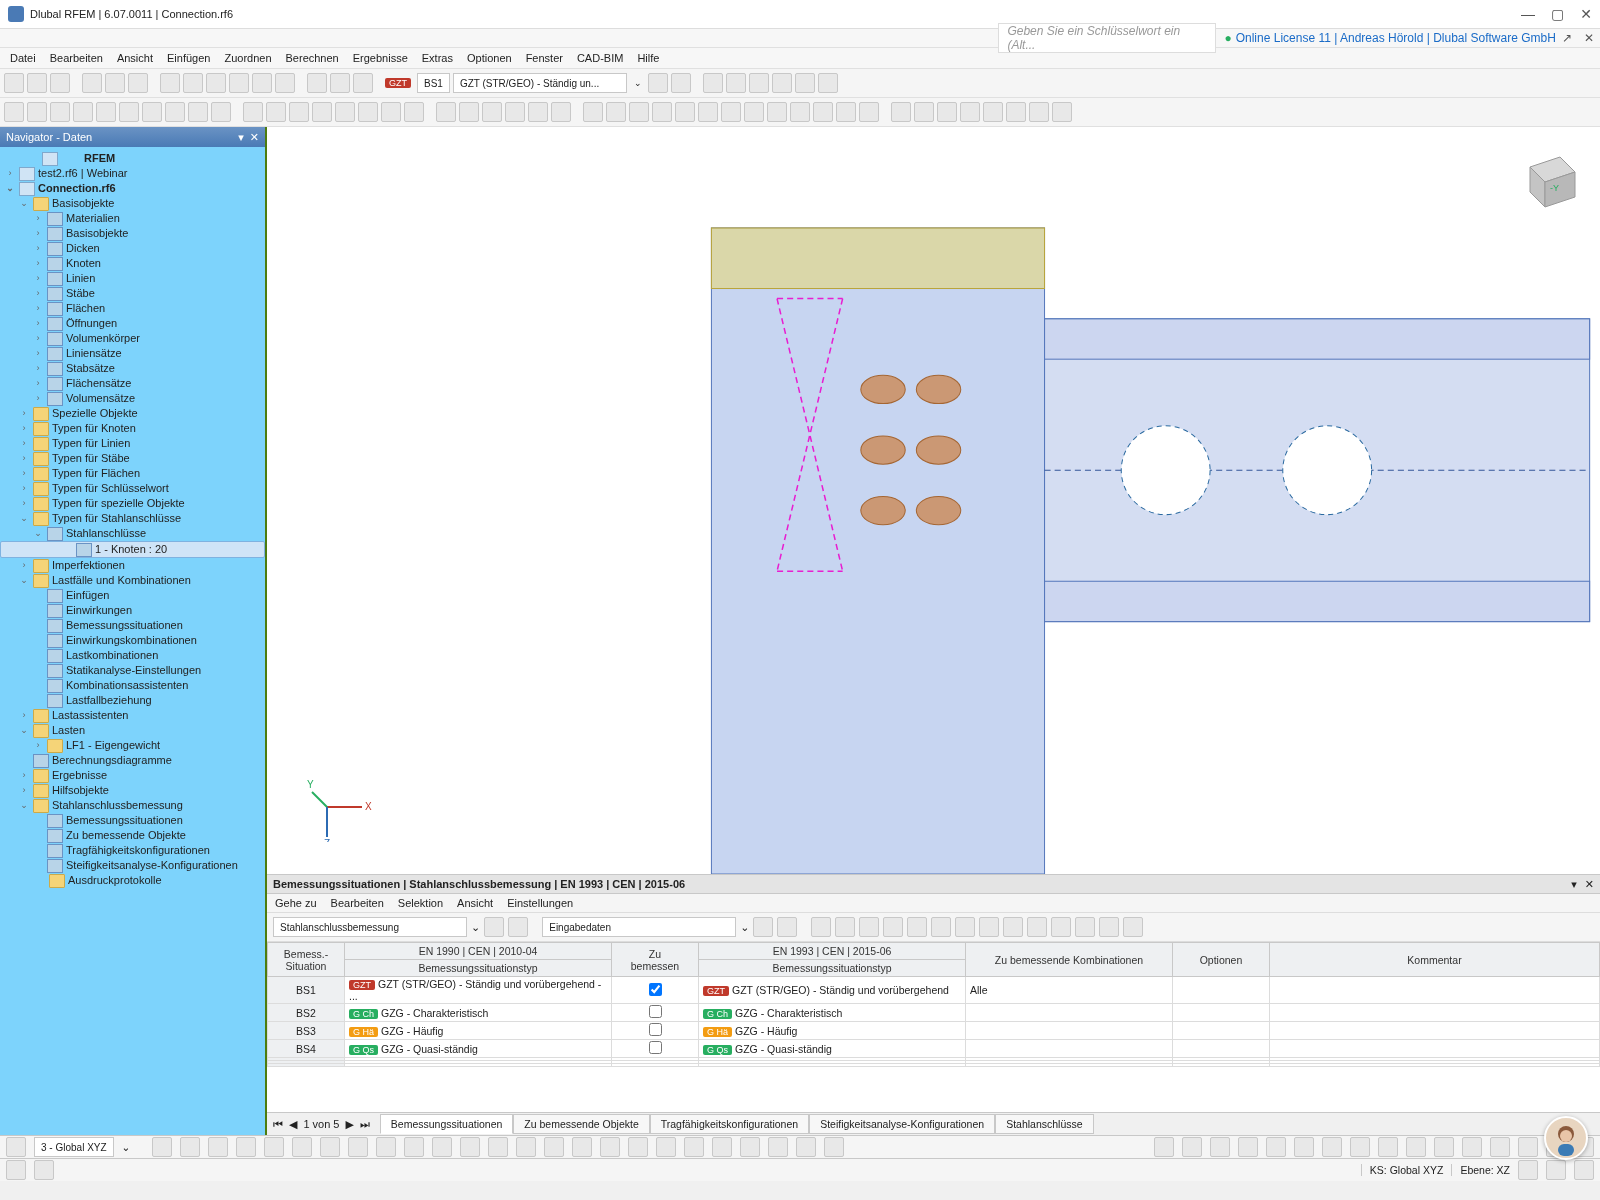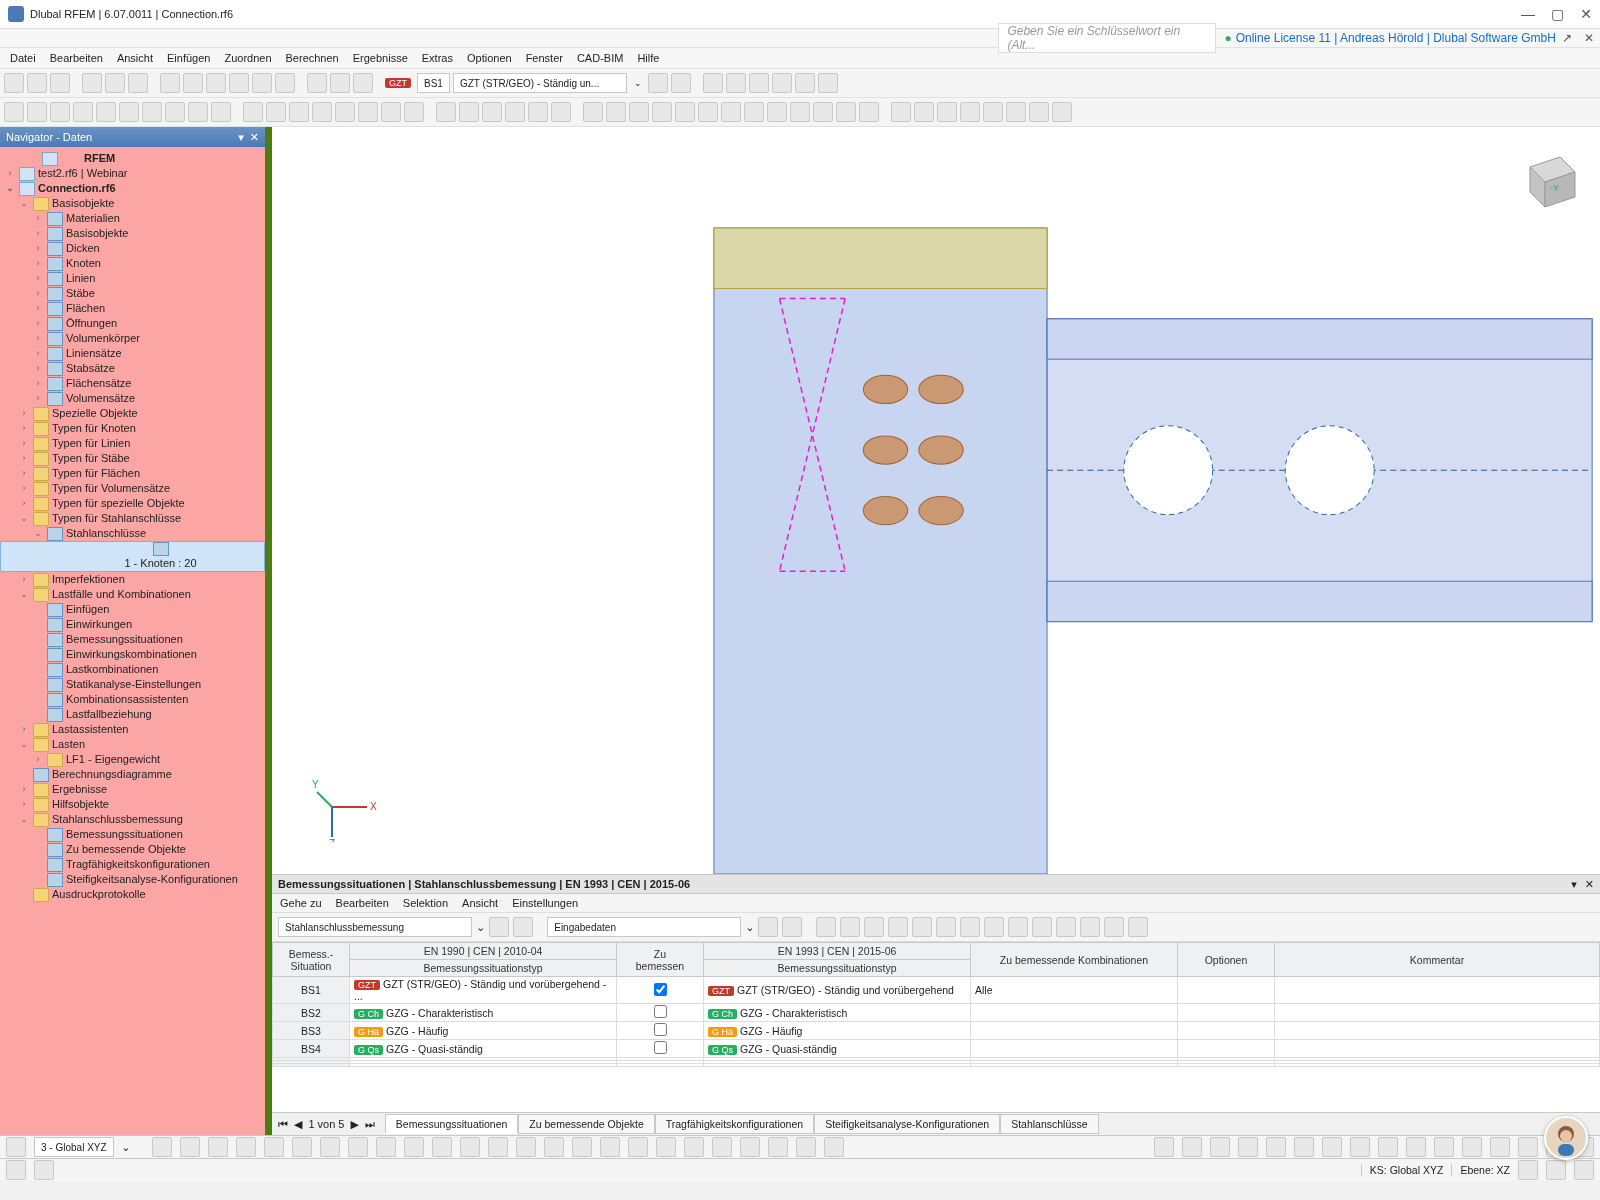--- a/index.html
+++ b/index.html
@@ -14,21 +14,21 @@
 .menubar span{cursor:default}
 .toolbar{height:24px;display:flex;align-items:center;gap:3px;padding:2px 4px;background:#f5f5f5;border-bottom:1px solid #e0e0e0}
 .tb{width:18px;height:18px;background:#e8e8e8;border:1px solid #c8c8c8;border-radius:2px}
 .tb.s{width:6px;background:transparent;border:none}
 .tbwide{padding:0 6px;height:18px;border:1px solid #c8c8c8;background:#fff;display:flex;align-items:center;font-size:10px}
 .tag{padding:0 4px;color:#fff;font-size:9px;border-radius:2px;margin-right:3px}
 .tag.red{background:#c0392b}
 .tag.grn{background:#27ae60}
 .tag.yel{background:#f39c12}
 .main{display:flex;height:1008px}
-.navpanel{width:265px;background:#fca5a5;border-right:7px solid #4d7c0f;display:flex;flex-direction:column}
+.navpanel{width:265px;background:#7dd3fc;border-right:2px solid #4d7c0f;display:flex;flex-direction:column}
 .navhdr{height:20px;background:linear-gradient(#6a93c4,#4a7ab5);color:#fff;display:flex;align-items:center;padding:0 6px;font-size:11px}
 .navhdr .x{margin-left:auto;display:flex;gap:6px}
 .tree{flex:1;overflow:auto;padding:4px 0;font-size:11px;line-height:15px}
 .tn{display:flex;align-items:center;padding:0 4px;white-space:nowrap;cursor:default}
 .tn .tw{width:12px;text-align:center;color:#666;font-size:9px}
 .tn .ic{width:14px;height:12px;margin:0 3px;display:inline-block}
 .ic.fld{background:#f5d478;border:1px solid #cbaa4a;border-radius:1px}
 .ic.doc{background:#d0e4f5;border:1px solid #7fa8cc}
 .ic.itm{background:#b8d4e8;border:1px solid #6a93c4}
 .tn.sel{background:#cfe4f7;border:1px solid #7fb2e0;border-radius:2px}
@@ -299,38 +299,38 @@
           <span>Typen für Stäbe</span>
         </div>
         <div class="tn" style="padding-left: 18px;">
           <span class="tw">›</span>
           <span class="ic fld"></span>
           <span>Typen für Flächen</span>
         </div>
         <div class="tn" style="padding-left: 18px;">
           <span class="tw">›</span>
           <span class="ic fld"></span>
-          <span>Typen für Volumensätze</span>
+          <span>Typen für Schlüsselwort</span>
         </div>
         <div class="tn" style="padding-left: 18px;">
           <span class="tw">›</span>
           <span class="ic fld"></span>
           <span>Typen für spezielle Objekte</span>
         </div>
         <div class="tn" style="padding-left: 18px;">
           <span class="tw">⌄</span>
           <span class="ic fld"></span>
           <span>Typen für Stahlanschlüsse</span>
         </div>
         <div class="tn" style="padding-left: 32px;">
           <span class="tw">⌄</span>
           <span class="ic itm"></span>
           <span>Stahlanschlüsse</span>
         </div>
-        <div class="tn sel" style="padding-left: 60px; flex-direction: column;">
+        <div class="tn sel" style="padding-left: 60px;">
           <span class="tw"></span>
           <span class="ic itm"></span>
           <span>1 - Knoten : 20</span>
         </div>
         <div class="tn" style="padding-left: 18px;">
           <span class="tw">›</span>
           <span class="ic fld"></span>
           <span>Imperfektionen</span>
         </div>
         <div class="tn" style="padding-left: 18px;">
@@ -426,21 +426,21 @@
         <div class="tn" style="padding-left: 32px;">
           <span class="tw"></span>
           <span class="ic itm"></span>
           <span>Tragfähigkeitskonfigurationen</span>
         </div>
         <div class="tn" style="padding-left: 32px;">
           <span class="tw"></span>
           <span class="ic itm"></span>
           <span>Steifigkeitsanalyse-Konfigurationen</span>
         </div>
-        <div class="tn" style="padding-left: 18px;">
+        <div class="tn" style="padding-left: 34px;">
           <span class="tw"></span>
           <span class="ic fld"></span>
           <span>Ausdruckprotokolle</span>
         </div>
       </div>
  </div>
 
  <div class="view">
   <div class="canvas">
    

